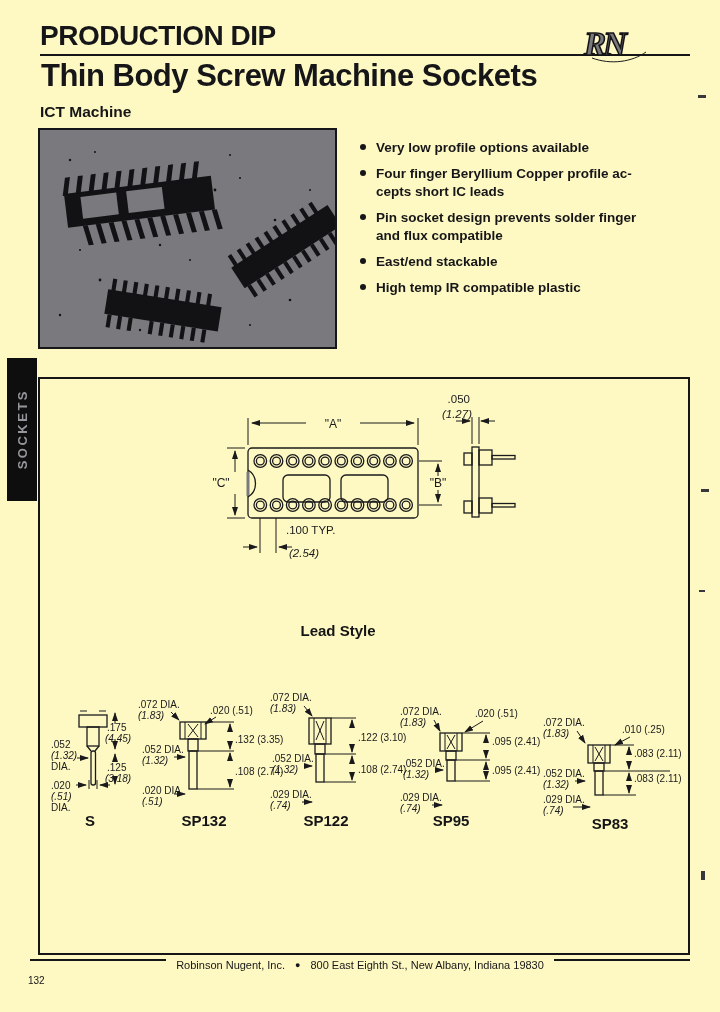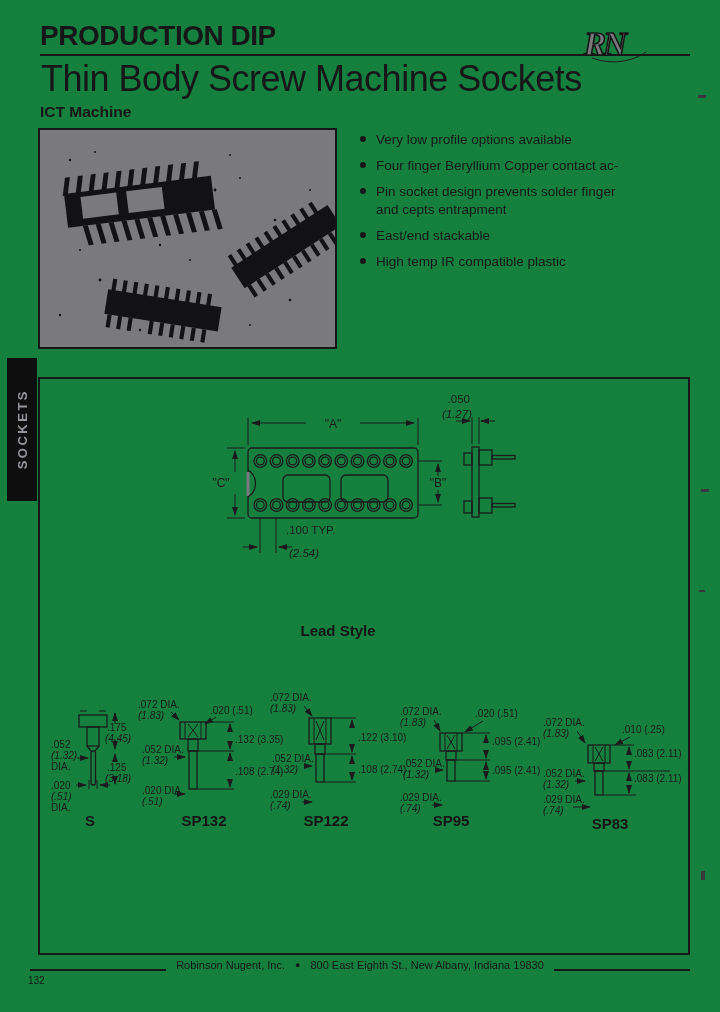--- a/index.html
+++ b/index.html
@@ -1,30 +1,30 @@
 <!DOCTYPE html>
 <html><head>
 <meta charset="utf-8">
 <style>
   html,body{margin:0;padding:0;background:#55545a;}
-  .page{position:relative;width:720px;height:1012px;background:#15803d;
+  .page{position:relative;width:720px;height:1012px;background:#fef9c3;
         font-family:"Liberation Sans",sans-serif;color:#161618;overflow:hidden;}
   .abs{position:absolute;}
   .title{font-size:28px;font-weight:bold;letter-spacing:-.5px;}
-  .subtitle{font-size:36px;font-weight:normal;letter-spacing:-.5px;text-align:right;}
+  .subtitle{font-size:31px;font-weight:bold;letter-spacing:-.5px;text-align:right;}
   .series{font-size:15.5px;font-weight:bold;}
   .rule{background:#161618;height:2px;}
   .features{width:332px;}
-  .feat{display:flex;margin-bottom:8px;font-size:13.5px;font-weight:normal;line-height:18px;}
+  .feat{display:flex;margin-bottom:8px;font-size:13.5px;font-weight:bold;line-height:18px;margin-top:8px;}
   .dot{flex:0 0 auto;width:6px;height:6px;border-radius:50%;background:#161618;margin:5px 10px 0 0;}
   .photo{border:2px solid #161618;background:#7a797e;}
   .tab{background:#0e0e0f;display:flex;align-items:center;justify-content:center;}
   .tab span{writing-mode:vertical-rl;transform:rotate(180deg);color:#96959b;
             font-size:13px;font-weight:bold;letter-spacing:2.5px;}
-  .footer-row{display:flex;align-items:flex-end;font-size:11px;}
+  .footer-row{display:flex;align-items:flex-start;font-size:11px;}
   .footer-row .seg{height:2px;background:#161618;flex:1 1 auto;}
   .footer-row .ftxt{padding:0 10px;white-space:nowrap;display:flex;align-items:center;gap:10px;}
   .pageno{font-size:10px;}
   .mark{background:#38383c;position:absolute;}
   
   svg .ln{stroke:#1a1a1c;stroke-width:1.3;fill:none;}
   svg .thin{stroke:#1a1a1c;stroke-width:1;fill:none;}
   svg .d{font-family:"Liberation Sans",sans-serif;font-size:10px;fill:#1a1a1c;}
   svg .di{font-family:"Liberation Sans",sans-serif;font-size:10px;font-style:italic;fill:#1a1a1c;}
   svg .d2{font-size:11.5px;}
@@ -164,28 +164,29 @@
   <div class="abs features" style="left:360px;top:131px;">
     <div class="feat">
       <span class="dot"></span>
       <div>
           <div>Very low profile options available</div>
         </div>
     </div>
     <div class="feat">
       <span class="dot"></span>
       <div>
-        <div>Four finger Beryllium Copper contact ac-</div>
+        <div>Four finger Beryllium Copper profile ac-</div>
+        <div>cepts short IC leads</div>
       </div>
     </div>
     <div class="feat">
       <span class="dot"></span>
       <div>
         <div>Pin socket design prevents solder finger</div>
-        <div>and cepts entrapment</div>
+        <div>and flux compatible</div>
       </div>
     </div>
     <div class="feat">
       <span class="dot"></span>
       <div>
           <div>East/end stackable</div>
         </div>
     </div>
     <div class="feat">
       <span class="dot"></span>

